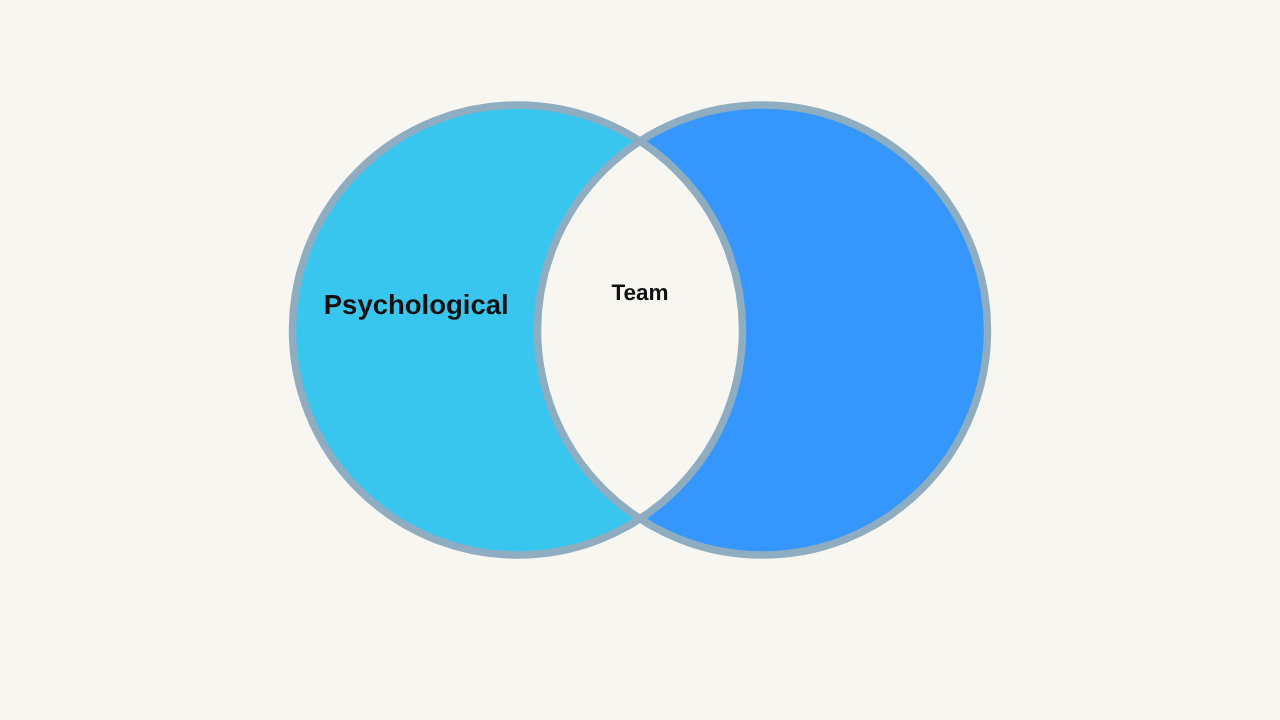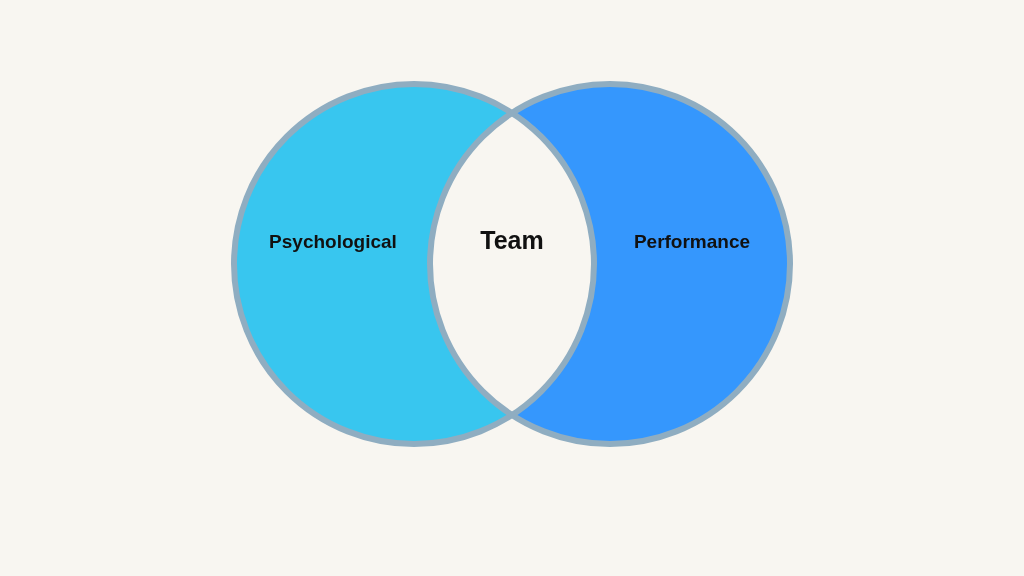--- a/index.html
+++ b/index.html
@@ -10,22 +10,22 @@
     position: relative;
   }
   #venn { position: absolute; left: 0; top: 0; }
   .label {
     position: absolute;
     text-align: center;
     font-weight: bold;
     color: #111111;
     line-height: 1.4;
   }
-  .side-label { font-size: 19px; }
-  .center-label { font-size: 25px; line-height: 1.65; }
+  .side-label { font-size: 22px; }
+  .center-label { font-size: 18px; line-height: 1.65; }
 </style>
 </head>
 <body style="background: rgb(248, 246, 241);">
 
 <svg id="venn" width="1024" height="576" viewBox="0 0 1024 576">
   <defs>
     <clipPath id="clipLeft">
         <circle cx="414" cy="264" r="180"></circle>
       </clipPath>
   </defs>
@@ -38,14 +38,13 @@
 
 <div class="label side-label" style="left:233px; top:229px; width:200px;">
   <div>Psychological</div>
 </div>
 
 <div class="label center-label" style="left:432px; top:220px; width:160px;">
   <div>Team</div>
 </div>
 
 <div class="label side-label" style="left:592px; top:229px; width:200px;">
-  <div>Performance</div>
 </div>
 
 </body></html>

